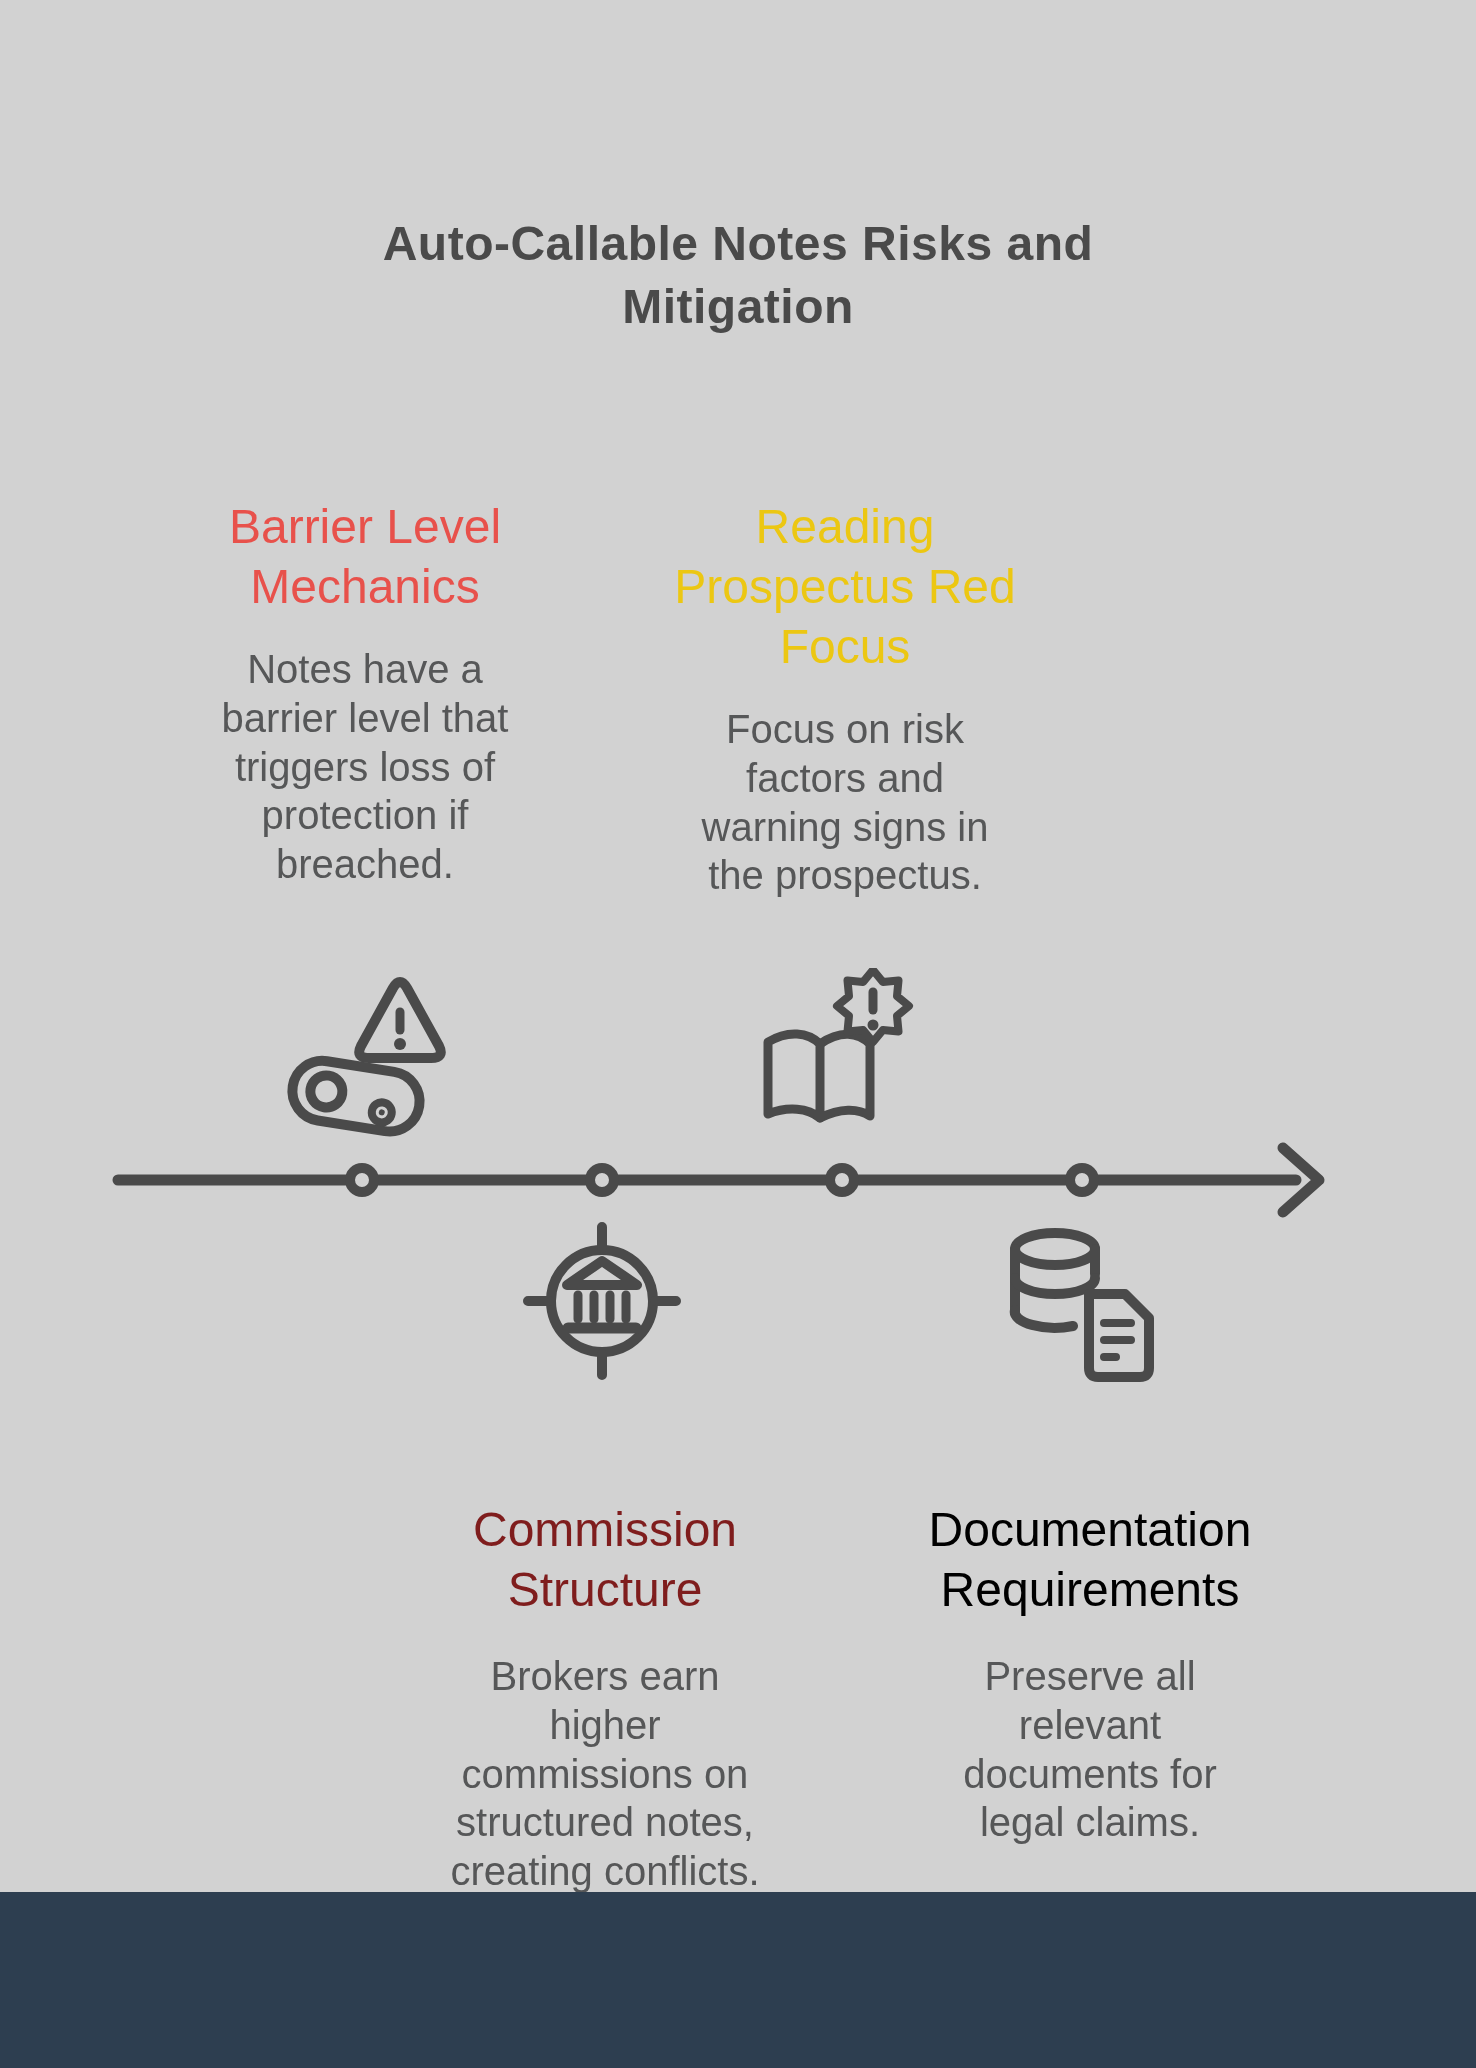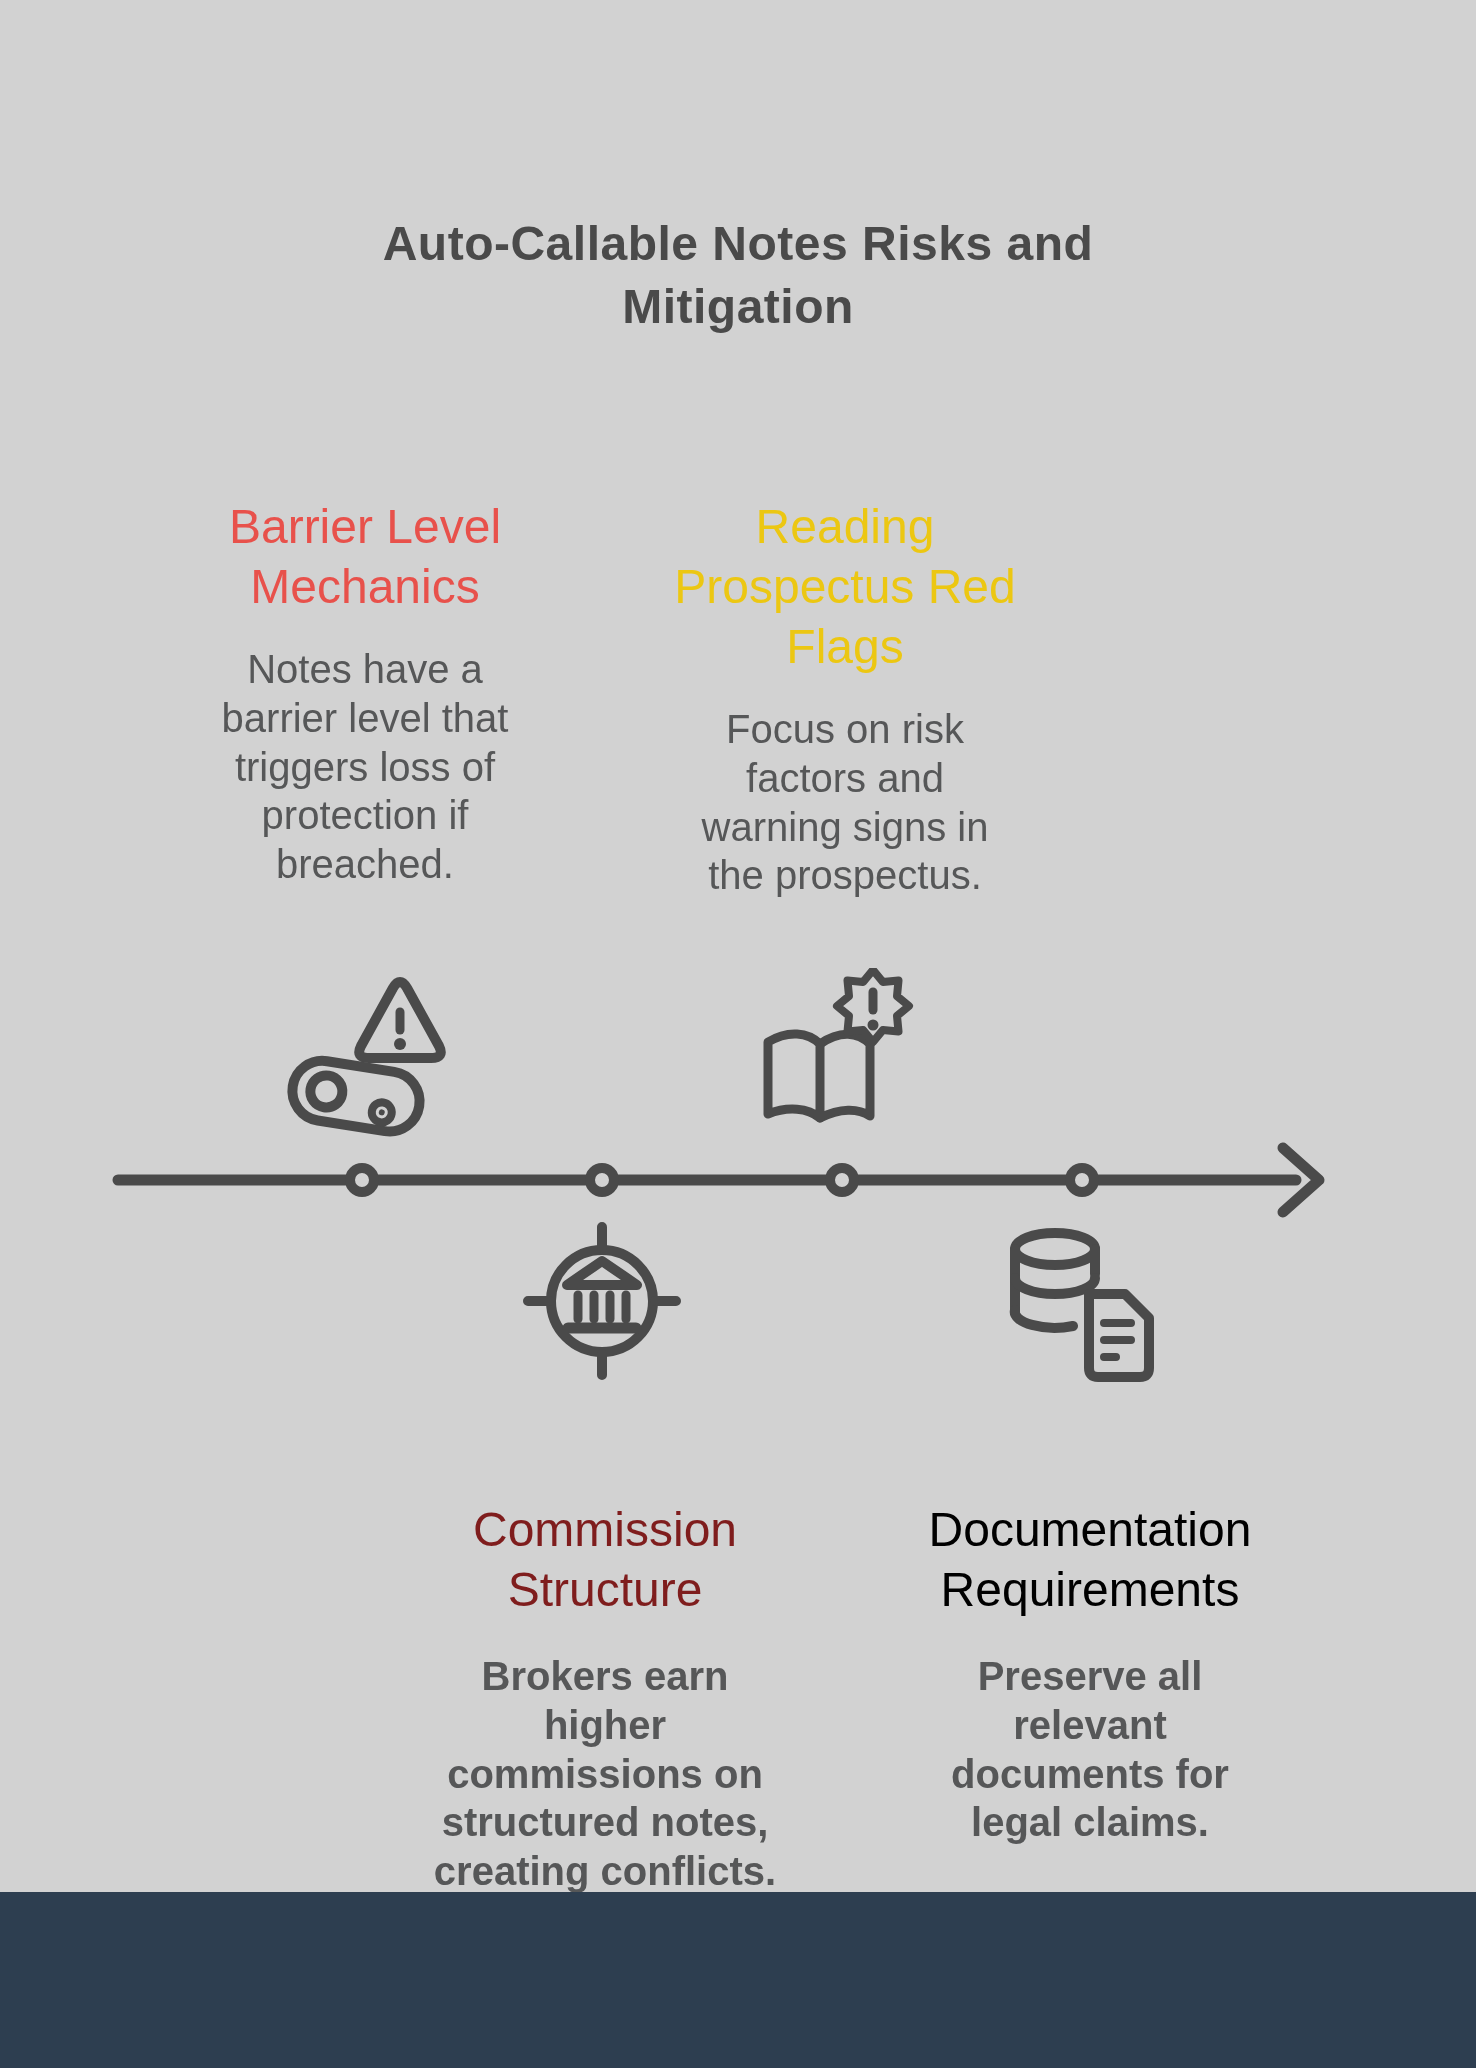--- a/index.html
+++ b/index.html
@@ -42,21 +42,21 @@
     margin-top: 28px;
     font-size: 40px;
     line-height: 1.22;
     color: var(--body-text);
     white-space: pre-line;
   }
   .sec-a { left: 175px; top: 497px; }
   .sec-b { left: 655px; top: 497px; }
   .sec-c { left: 415px; top: 1500px; }
   .sec-d { left: 900px; top: 1500px; }
-  .sec-c .section-body, .sec-d .section-body { margin-top: 32px; font-weight: bold; }
+  .sec-c .section-body, .sec-d .section-body { margin-top: 32px; }
 
   .icon { position: absolute; }
   .icon svg { display: block; }
   .icon .stroke {
     fill: none;
     stroke: var(--ink);
     stroke-linecap: round;
     stroke-linejoin: round;
   }
   .icon .fillbg { fill: var(--bg); }
@@ -91,21 +91,21 @@
     <div class="section-body">Notes have a
 barrier level that
 triggers loss of
 protection if
 breached.</div>
   </div>
 
   <div class="section sec-b">
     <div class="section-title" style="color: rgb(236, 199, 18);">Reading
 Prospectus Red
-Flags</div>
+Focus</div>
     <div class="section-body">Focus on risk
 factors and
 warning signs in
 the prospectus.</div>
   </div>
 
   <div class="section sec-c">
     <div class="section-title" style="color: #7f1d1d;">Commission
 Structure</div>
     <div class="section-body">Brokers earn

